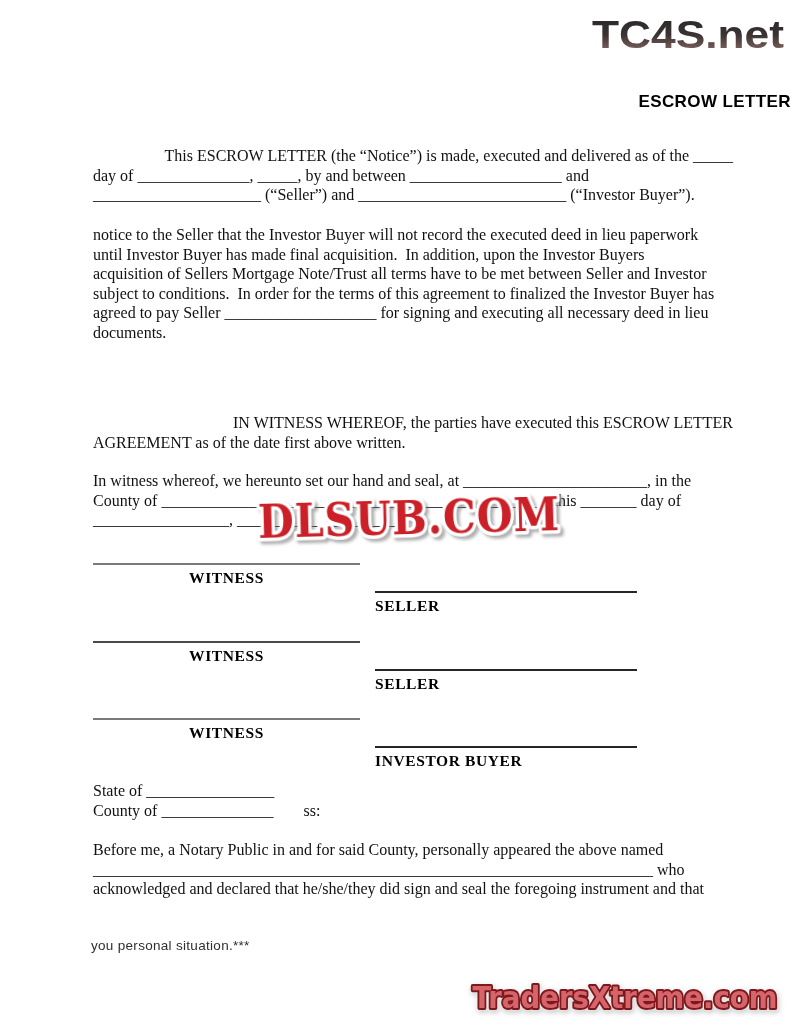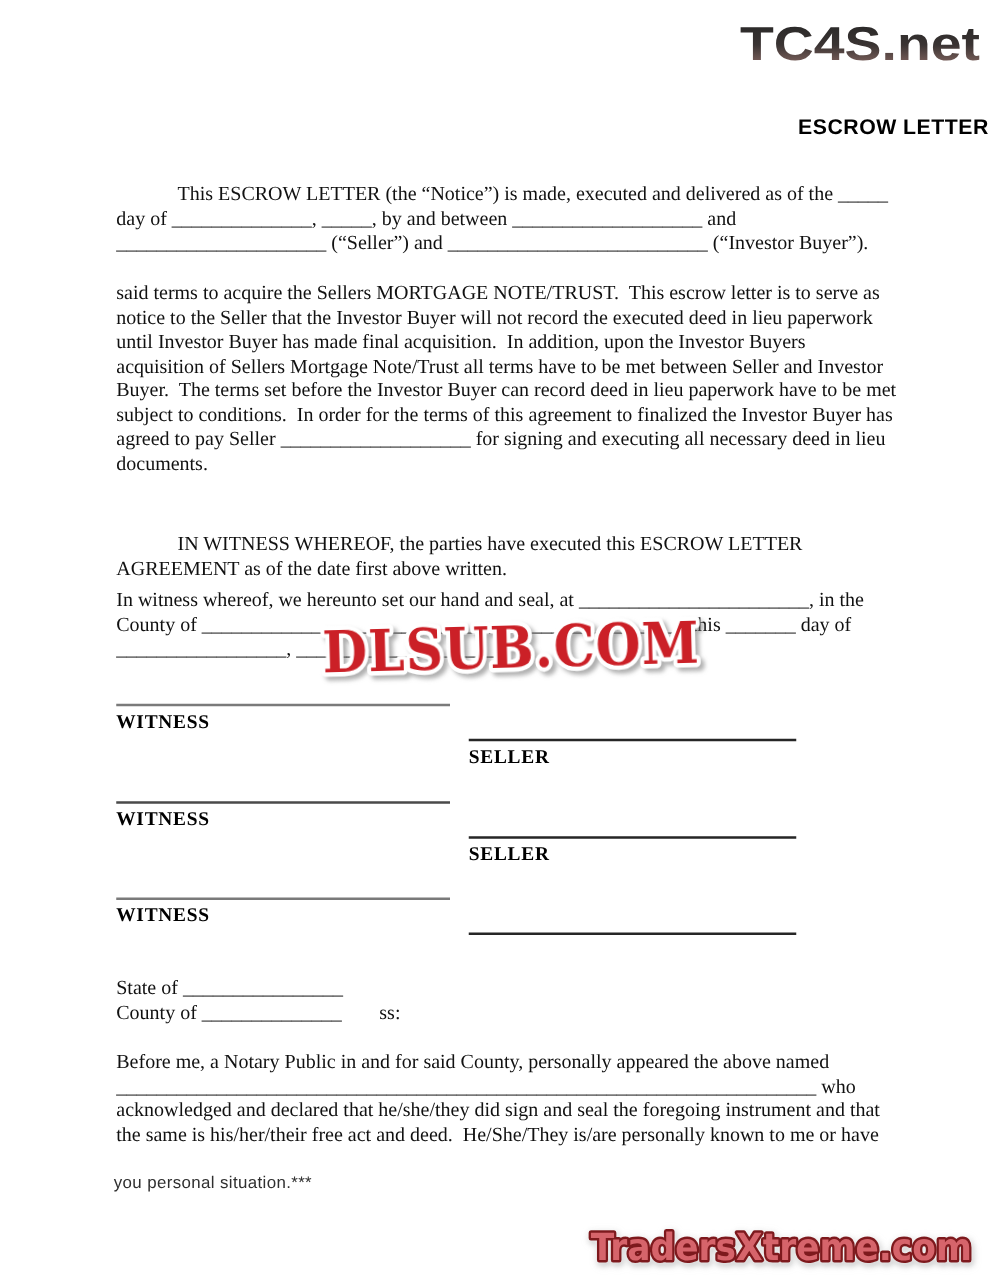--- a/index.html
+++ b/index.html
@@ -15,21 +15,21 @@
   .abs { position: absolute; }
 
   
   .para {
     left: 93px;
     width: 640px;
     font-size: 16px;
     line-height: 19.5px;
   }
   .line { white-space: pre; }
-  .line.indent { text-indent: 49px; }
+  .line.indent { text-indent: 49px; text-align: right; }
 
   
   .doc-title {
     top: 92px;
     left: 0;
     width: 100%;
     text-align: right;
     font-family: "Liberation Sans", sans-serif;
     font-weight: bold;
     font-size: 17px;
@@ -49,21 +49,21 @@
   }
   .watermark svg { filter: drop-shadow(3px 3px 1.5px rgba(110,110,110,0.55)); }
 
   
   .sig-row {
     left: 93px;
     width: 605px;
     display: flex;
     gap: 15px;
   }
-  .sig-col-left  { width: 267px; }
+  .sig-col-left  { width: 267px; text-align: center; }
   .sig-col-right { width: 262px; margin-top: 28px; }
   .sig-line-left  { border-top: 2px solid #7a7a7a; height: 0; }
   .sig-line-right { border-top: 2px solid #262626; height: 0; }
   .sig-label {
     margin-top: 4px;
     font-weight: bold;
     font-size: 15.5px;
     letter-spacing: 0.6px;
     color: #000;
   }
@@ -108,31 +108,29 @@
 
   <div class="abs doc-title">ESCROW LETTER</div>
 
   <div class="abs para" style="top:146px">
     <div class="line indent">This ESCROW LETTER (the “Notice”) is made, executed and delivered as of the _____</div>
     <div class="line">day of ______________, _____, by and between ___________________ and</div>
     <div class="line">_____________________ (“Seller”) and __________________________ (“Investor Buyer”).</div>
   </div>
 
   <div class="abs para" style="top:225px">
-    <div class="line">said terms to acquire the Sellers MORTGAGE NOTE/TRUST.  This escrow letter is to serve as</div>
     <div class="line">notice to the Seller that the Investor Buyer will not record the executed deed in lieu paperwork</div>
     <div class="line">until Investor Buyer has made final acquisition.  In addition, upon the Investor Buyers</div>
     <div class="line">acquisition of Sellers Mortgage Note/Trust all terms have to be met between Seller and Investor</div>
-    <div class="line">Buyer.  The terms set before the Investor Buyer can record deed in lieu paperwork have to be met</div>
     <div class="line">subject to conditions.  In order for the terms of this agreement to finalized the Investor Buyer has</div>
     <div class="line">agreed to pay Seller ___________________ for signing and executing all necessary deed in lieu</div>
     <div class="line">documents.</div>
   </div>
 
-  <div class="abs para" style="top:426px">
+  <div class="abs para" style="top:413px">
     <div class="line indent">IN WITNESS WHEREOF, the parties have executed this ESCROW LETTER</div>
     <div class="line">AGREEMENT as of the date first above written.</div>
   </div>
 
   <div class="abs para" style="top:471px">
     <div class="line">In witness whereof, we hereunto set our hand and seal, at _______________________, in the</div>
     <div class="line">County of ________________________________________________, this _______ day of</div>
     <div class="line">_________________, ____________________.</div>
   </div>
 
@@ -164,35 +162,35 @@
     </div>
   </div>
 
   <div class="abs sig-row" style="top:718px">
     <div class="sig-col-left">
       <div class="sig-line-left"></div>
       <div class="sig-label">WITNESS</div>
     </div>
     <div class="sig-col-right">
       <div class="sig-line-right"></div>
+      <div class="sig-label">INVESTOR BUYER</div>
     </div>
   </div>
 
   <div class="abs state-block" style="top:781px">
     <div class="line">State of ________________</div>
     <div>
       <span class="line">County of ______________</span><span class="ss">ss:</span>
     </div>
   </div>
 
   <div class="abs para" style="top:840px">
     <div class="line">Before me, a Notary Public in and for said County, personally appeared the above named</div>
     <div class="line">______________________________________________________________________ who</div>
     <div class="line">acknowledged and declared that he/she/they did sign and seal the foregoing instrument and that</div>
-    <div class="line">the same is his/her/their free act and deed.  He/She/They is/are personally known to me or have</div>
   </div>
 
   <div class="abs disclaimer">
     <div class="line">you personal situation.***</div>
   </div>
 
   <div class="abs tx-logo">
     <svg width="330" height="48">
       <text x="165" y="34" text-anchor="middle" textLength="305" lengthAdjust="spacingAndGlyphs" font-family="DejaVu Sans, sans-serif" font-weight="bold" font-size="30" fill="#d6646b" stroke="#7d191d" stroke-width="4" paint-order="stroke" stroke-linejoin="round">TradersXtreme.com</text>
     </svg>

